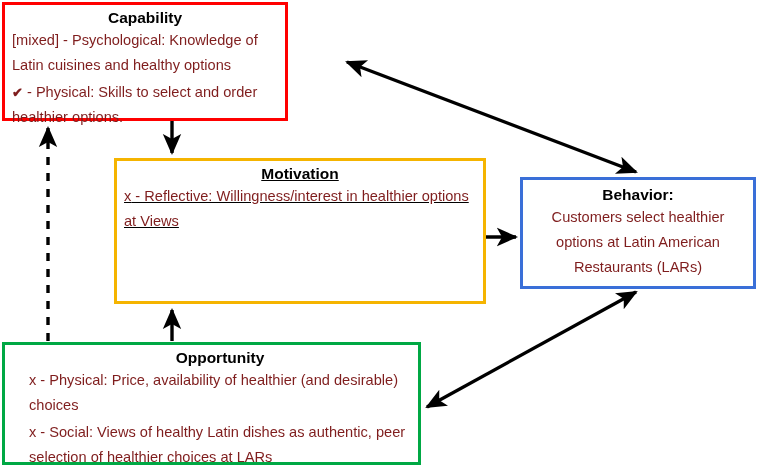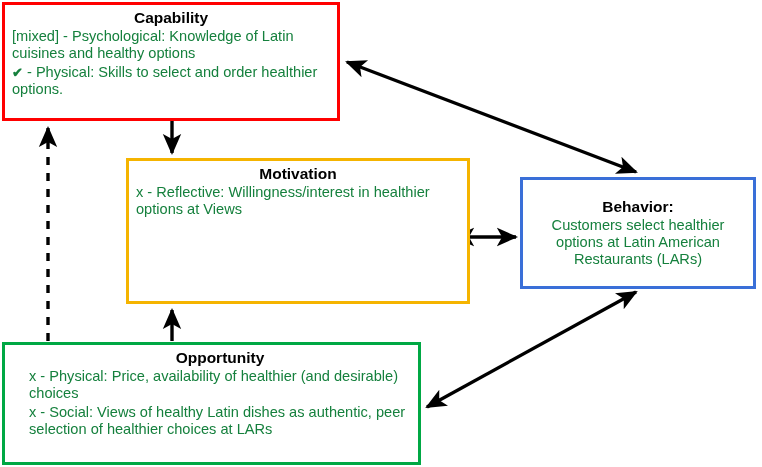--- a/index.html
+++ b/index.html
@@ -34,49 +34,50 @@
   .node-title {
     font-weight: bold;
     font-size: 15.5px;
     line-height: 19px;
     text-align: center;
     color: #000000;
     margin: 0 0 1px 0;
   }
   .node-line {
     font-size: 14.6px;
-    line-height: 17px;
-    color: #15803d;
+    line-height: 25px;
+    color: #7f1d1d;
     text-align: left;
     margin: 0;
   }
   .node-line + .node-line {
     margin-top: 2px;
   }
   .node-line.centered {
     text-align: center;
   }
   .marker {
     font-weight: normal;
   }
   .marker.check {
     font-weight: bold;
     font-size: 13px;
   }
 
   
   #node-capability {
     left: 2px;   top: 2px;
-    width: 338px; height: 119px;
+    width: 286px; height: 119px;
     border-color: #ff0000;
   }
   #node-motivation {
-    left: 126px; top: 158px;
-    width: 344px; height: 146px;
+    left: 114px; top: 158px;
+    width: 372px; height: 146px;
     border-color: #f5b400;
+    text-decoration: underline;
   }
   #node-behavior {
     left: 520px; top: 177px;
     width: 236px; height: 112px;
     border-color: #3a6fd8;
     display: flex;
     flex-direction: column;
     justify-content: center;
   }
   #node-opportunity {

